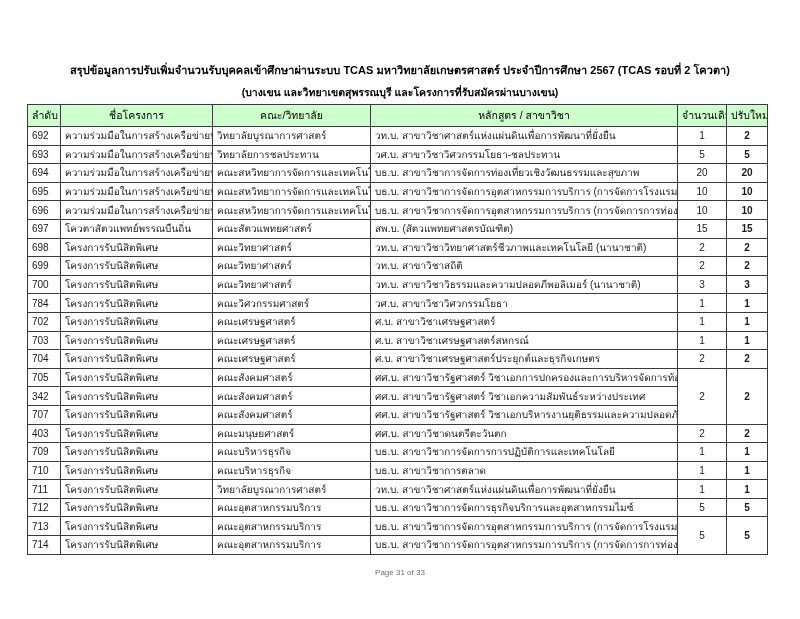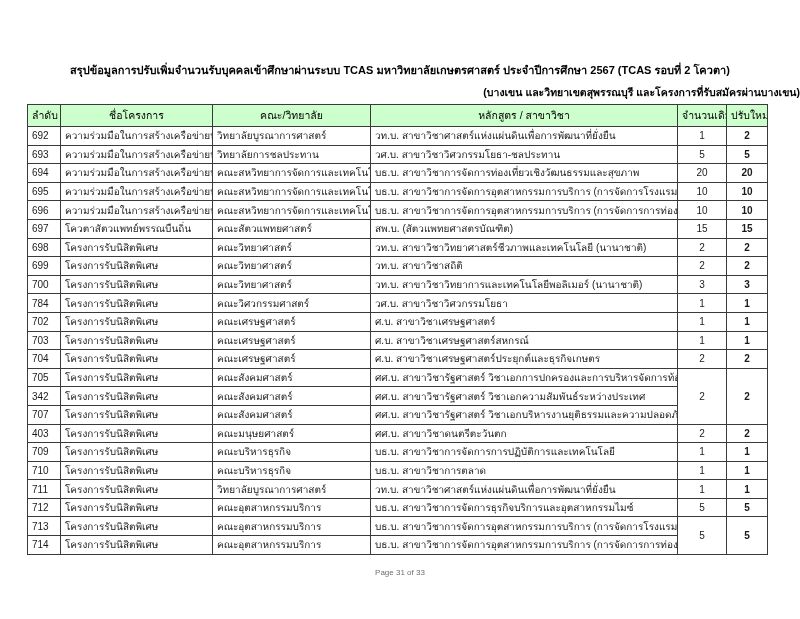--- a/index.html
+++ b/index.html
@@ -24,21 +24,21 @@
     font-size: 11px;
     font-weight: bold;
     color: #000000;
     letter-spacing: 0;
   }
   .subtitle {
     position: absolute;
     top: 84px;
     left: 0;
     width: 100%;
-    text-align: right;
+    text-align: center;
     font-size: 10.5px;
     font-weight: bold;
     color: #000000;
   }
   table.quota {
     position: absolute;
     left: 27px;
     top: 104px;
     width: 740px;
     border-collapse: collapse;
@@ -166,21 +166,21 @@
           <td>โครงการรับนิสิตพิเศษ</td>
           <td>คณะวิทยาศาสตร์</td>
           <td>วท.บ. สาขาวิชาสถิติ</td>
           <td class="c-qty">2</td>
           <td class="c-new">2</td>
         </tr>
         <tr>
           <td class="c-no">700</td>
           <td>โครงการรับนิสิตพิเศษ</td>
           <td>คณะวิทยาศาสตร์</td>
-          <td>วท.บ. สาขาวิชาวิทยาการและเทคโนโลยีพอลิเมอร์ (นานาชาติ)</td>
+          <td>วท.บ. สาขาวิชาวิธรรมและความปลอดภีพอลิเมอร์ (นานาชาติ)</td>
           <td class="c-qty">3</td>
           <td class="c-new">3</td>
         </tr>
         <tr>
           <td class="c-no">784</td>
           <td>โครงการรับนิสิตพิเศษ</td>
           <td>คณะวิศวกรรมศาสตร์</td>
           <td>วศ.บ. สาขาวิชาวิศวกรรมโยธา</td>
           <td class="c-qty">1</td>
           <td class="c-new">1</td>

